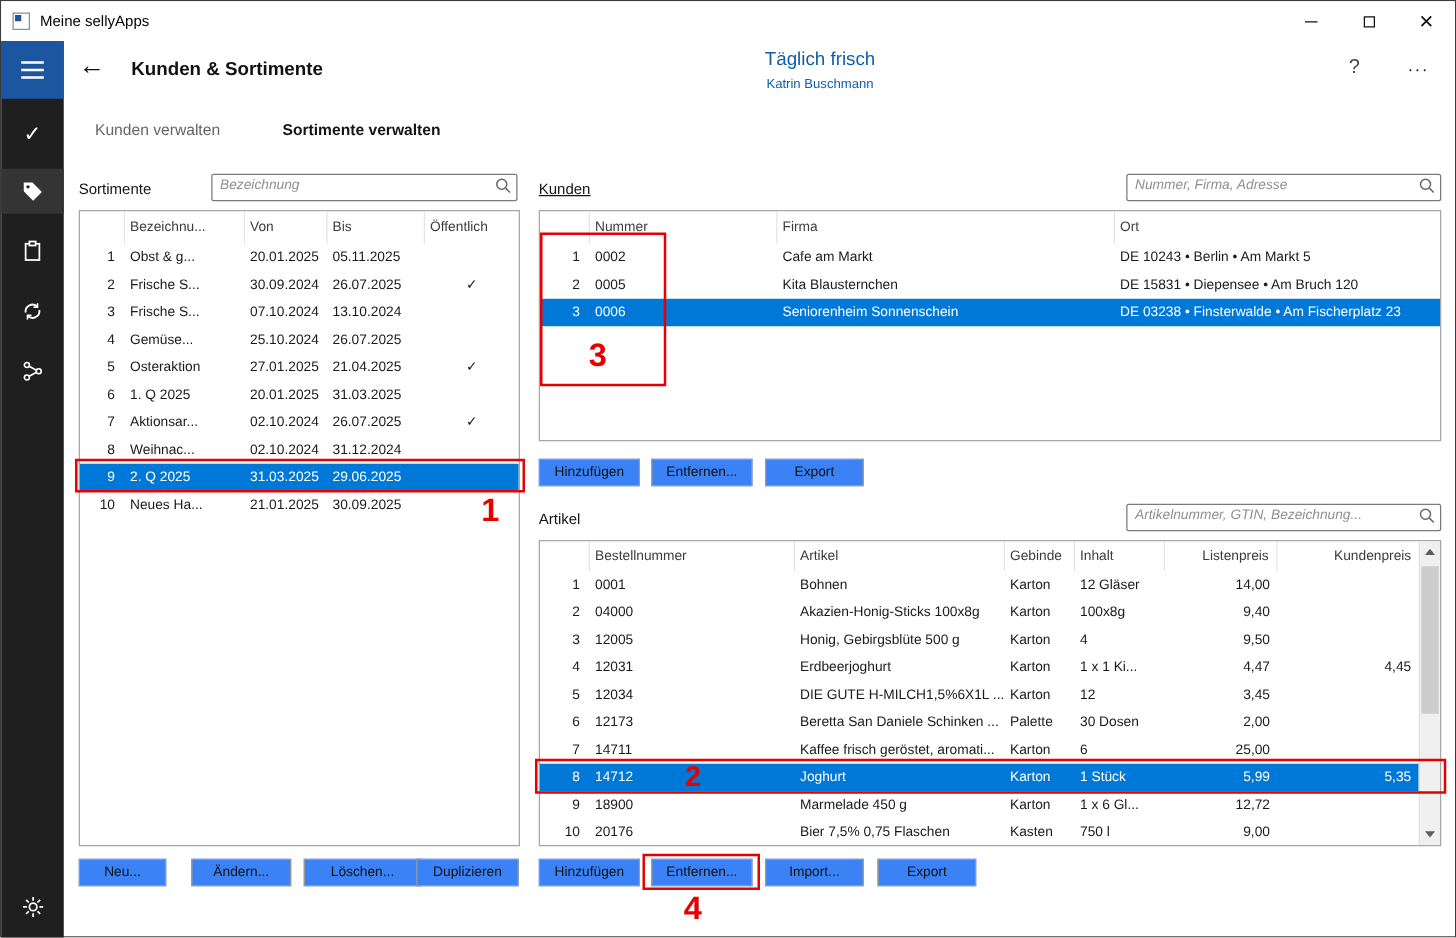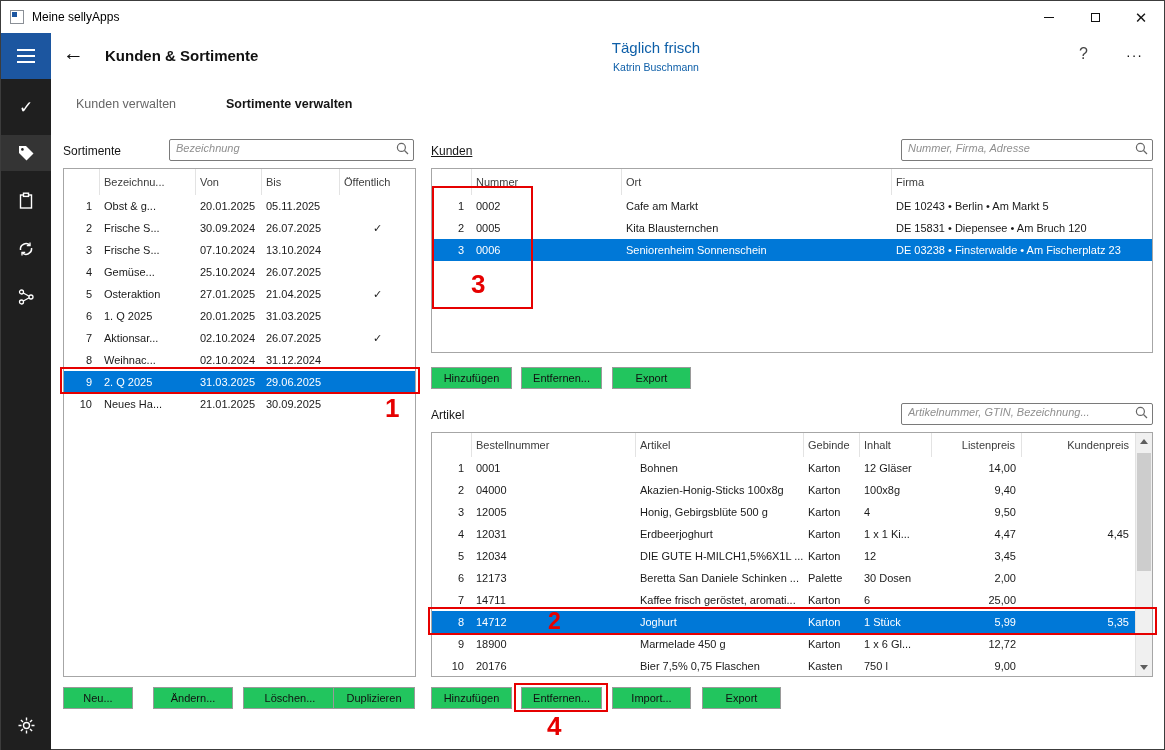--- a/index.html
+++ b/index.html
@@ -78,21 +78,21 @@
   
   .sb{position:absolute;top:0;right:0;bottom:0;width:17px;background:#f0f0f0;border-left:1px solid #e2e2e2;box-sizing:border-box;}
   .sb-btn{position:absolute;left:0;width:16px;height:17px;}
   .sb-up{top:0;}
   .sb-down{bottom:0;}
   .tri-up{width:0;height:0;border-left:4px solid transparent;border-right:4px solid transparent;border-bottom:5px solid #5e5e5e;margin:6px auto 0;}
   .tri-down{width:0;height:0;border-left:4px solid transparent;border-right:4px solid transparent;border-top:5px solid #5e5e5e;margin:6px auto 0;}
   .sb-thumb{position:absolute;left:1px;top:20px;width:14px;height:118px;background:#cdcdcd;}
 
   
-  .btn{position:absolute;height:22px;box-sizing:border-box;border:1px solid #9a9a9a;background:#22c55e;font-size:11px;color:#111;display:flex;align-items:center;justify-content:center;white-space:nowrap;}
+  .btn{position:absolute;height:22px;box-sizing:border-box;border:1px solid #9a9a9a;background:#3b82f6;font-size:11px;color:#111;display:flex;align-items:center;justify-content:center;white-space:nowrap;}
   .btn-neu{left:62px;top:686px;width:70px;}
   .btn-aendern{left:152px;top:686px;width:80px;}
   .btn-loeschen{left:242px;top:686px;width:94px;}
   .btn-dupl{left:332px;top:686px;width:82px;}
   .btn-k-hinzu{left:430px;top:366px;width:81px;}
   .btn-k-entf{left:520px;top:366px;width:81px;}
   .btn-k-exp{left:611px;top:366px;width:79px;}
   .btn-a-hinzu{left:430px;top:686px;width:81px;}
   .btn-a-entf{left:520px;top:686px;width:81px;}
   .btn-a-imp{left:611px;top:686px;width:79px;}
@@ -288,22 +288,22 @@
         <div class="tcell">Neues Ha...</div>
         <div class="tcell">21.01.2025</div>
         <div class="tcell">30.09.2025</div>
         <div class="tcell"></div>
       </div>
     </div>
   <div class="table table-kund t-kund">
       <div class="trow thead">
         <div class="tcell"></div>
         <div class="tcell">Nummer</div>
+        <div class="tcell">Firma</div>
         <div class="tcell">Ort</div>
-        <div class="tcell">Firma</div>
       </div>
       <div class="trow">
         <div class="tcell">1</div>
         <div class="tcell">0002</div>
         <div class="tcell">Cafe am Markt</div>
         <div class="tcell">DE 10243 • Berlin • Am Markt 5</div>
       </div>
       <div class="trow">
         <div class="tcell">2</div>
         <div class="tcell">0005</div>

